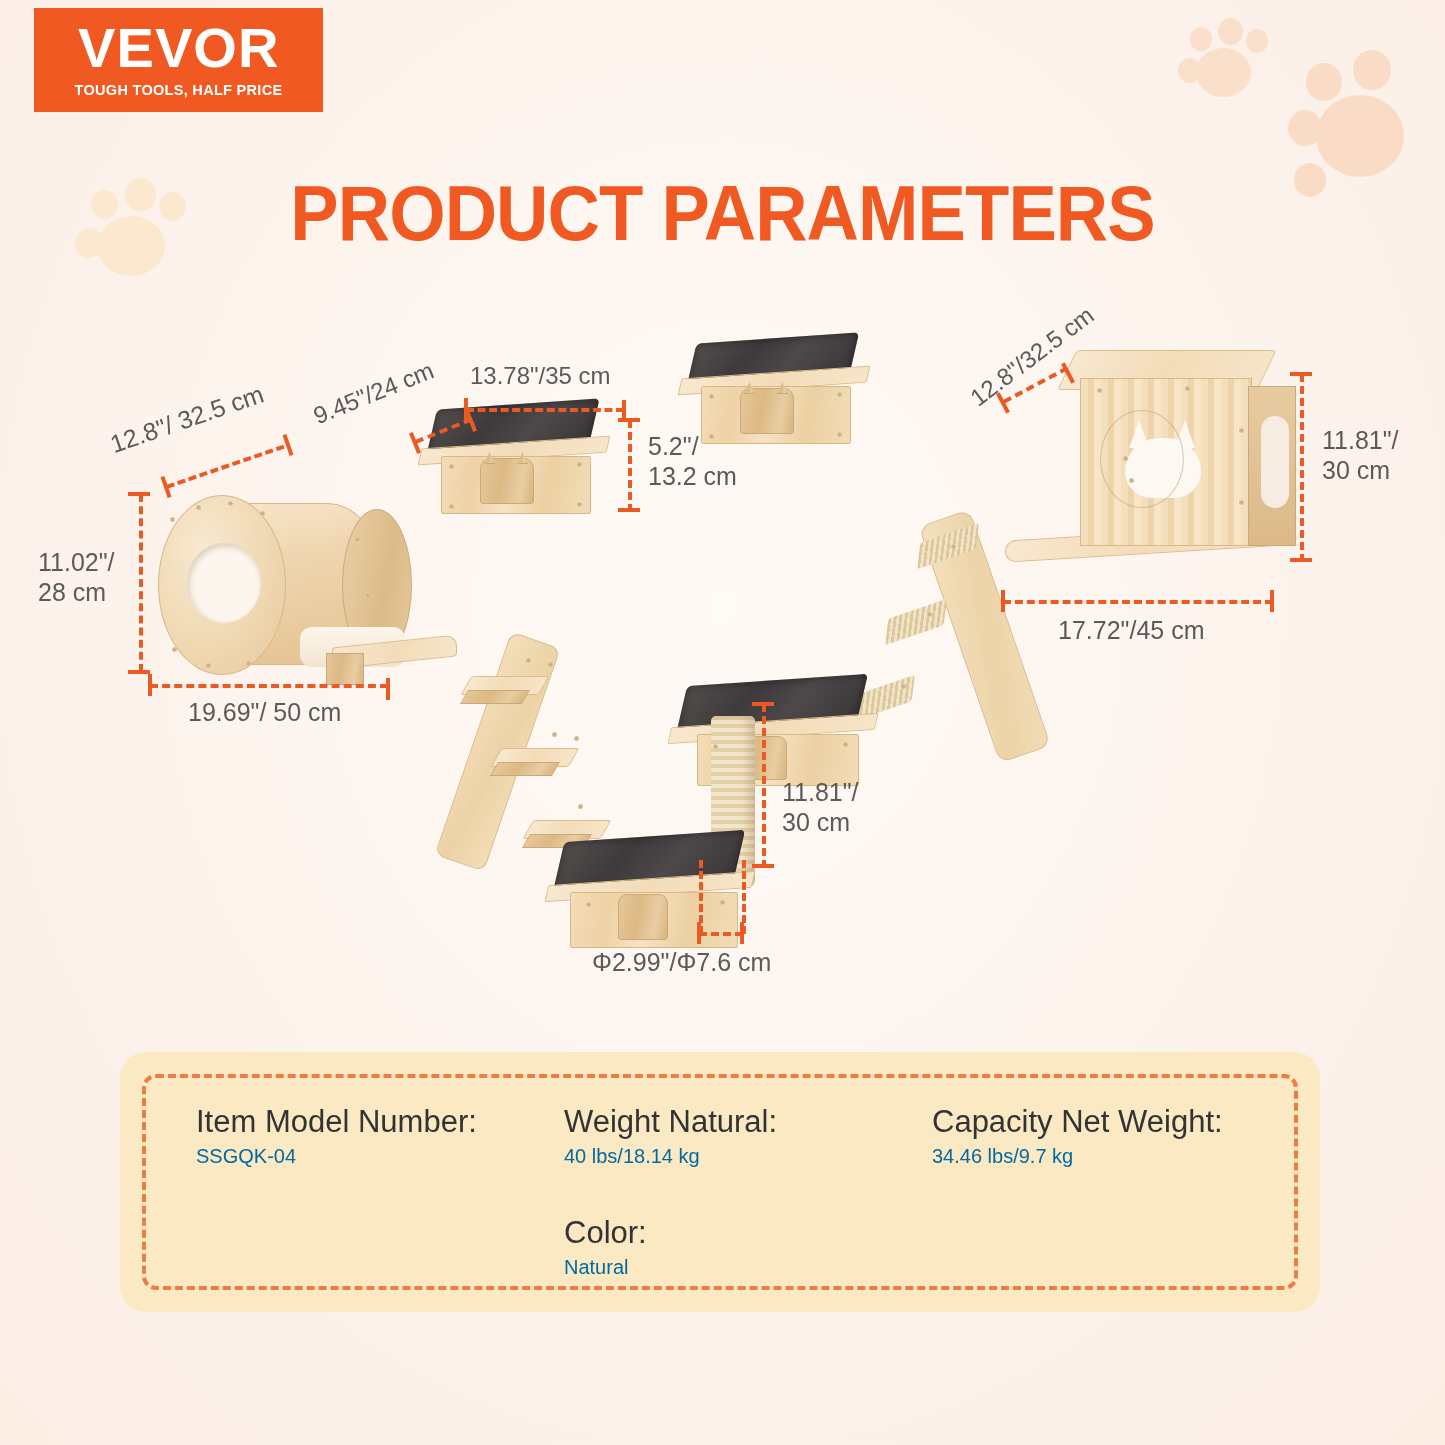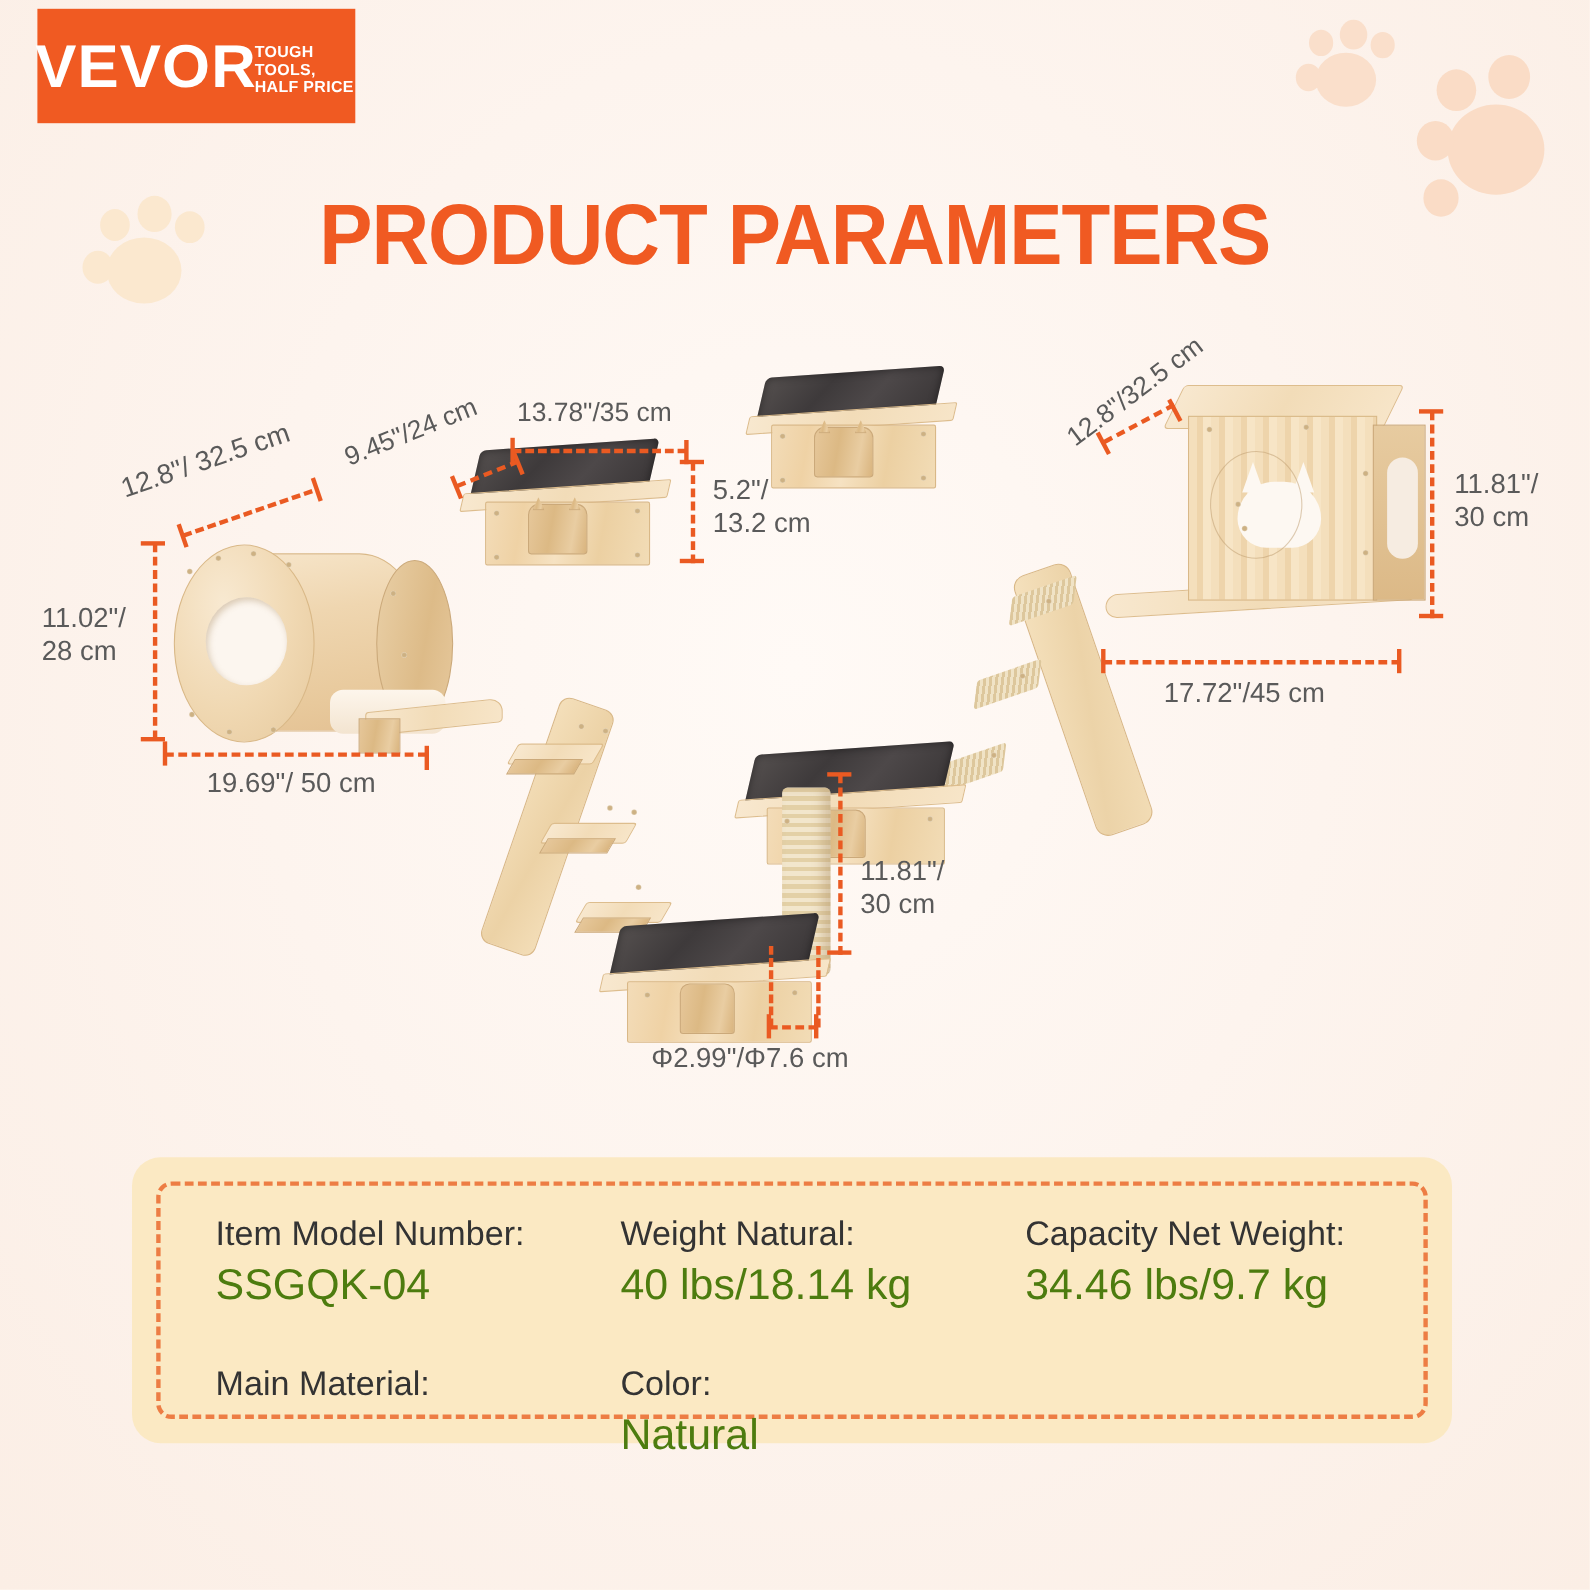--- a/index.html
+++ b/index.html
@@ -7,21 +7,21 @@
     width:1445px;height:1445px;
     background:#fdf3ec;
     font-family:"Liberation Sans",sans-serif;
     overflow:hidden;position:relative;
   }
   .page{position:absolute;inset:0;
     background:radial-gradient(ellipse at 50% 42%, #fffaf6 0%, #fdf4ee 48%, #fbeee5 100%);}
 
   
   .logo{position:absolute;left:34px;top:8px;width:289px;height:104px;
-    background:#f05a22;display:flex;flex-direction:row;
+    background:#f05a22;display:flex;flex-direction:column;
     align-items:center;justify-content:center;}
   .logo-word{color:#fff;font-size:55px;font-weight:bold;letter-spacing:1px;
     line-height:.95;font-family:"Liberation Sans",sans-serif;
     transform:scaleX(1.02);}
   .logo-tag{color:#fff;font-size:14.5px;font-weight:bold;letter-spacing:.3px;
     margin-top:7px;}
 
   
   .title{position:absolute;left:0;right:0;top:168px;text-align:center;
     color:#f05a22;font-size:78px;font-weight:bold;letter-spacing:-1px;
@@ -67,21 +67,21 @@
 
   
   .spec{position:absolute;left:120px;top:1052px;width:1200px;height:260px;
     background:#fbe9c3;border-radius:26px;}
   .spec-dash{position:absolute;left:22px;top:22px;right:22px;bottom:22px;
     border:4px dashed #ed7d44;border-radius:14px;}
   .spec-grid{position:absolute;left:56px;top:50px;right:40px;}
   .spec-row{display:flex;}
   .spec-cell{width:358px;margin-left:20px;}
   .spec-k{color:#333;font-size:31px;line-height:1.32;white-space:nowrap;}
-  .spec-v{color:#4d7c0f;font-size:39px;line-height:1.32;white-space:nowrap;}
+  .spec-v{color:#0369a1;font-size:20px;line-height:1.32;white-space:nowrap;}
   .spec-row2{margin-top:44px;}
 </style>
 </head>
 <body>
 
 <div class="page">
 
   <div class="paw" style="left:75px;top:178px;width:130px;height:120px;">
     <i class="pad" style="left:22px;top:38px;width:68px;height:60px;background:#fbe8cf;"></i>
     <i style="left:16px;top:12px;width:27px;height:29px;background:#fbe8cf;"></i>
@@ -392,21 +392,20 @@
           <div class="spec-k">Weight Natural:</div>
           <div class="spec-v">40 lbs/18.14 kg</div>
         </div>
         <div class="spec-cell">
           <div class="spec-k">Capacity Net Weight:</div>
           <div class="spec-v">34.46 lbs/9.7 kg</div>
         </div>
       </div>
       <div class="spec-row spec-row2">
         <div class="spec-cell">
-          <div class="spec-k">Main Material:</div>
         </div>
         <div class="spec-cell">
           <div class="spec-k">Color:</div>
           <div class="spec-v">Natural</div>
         </div>
         <div class="spec-cell"></div>
       </div>
     </div>
   </div>
 

